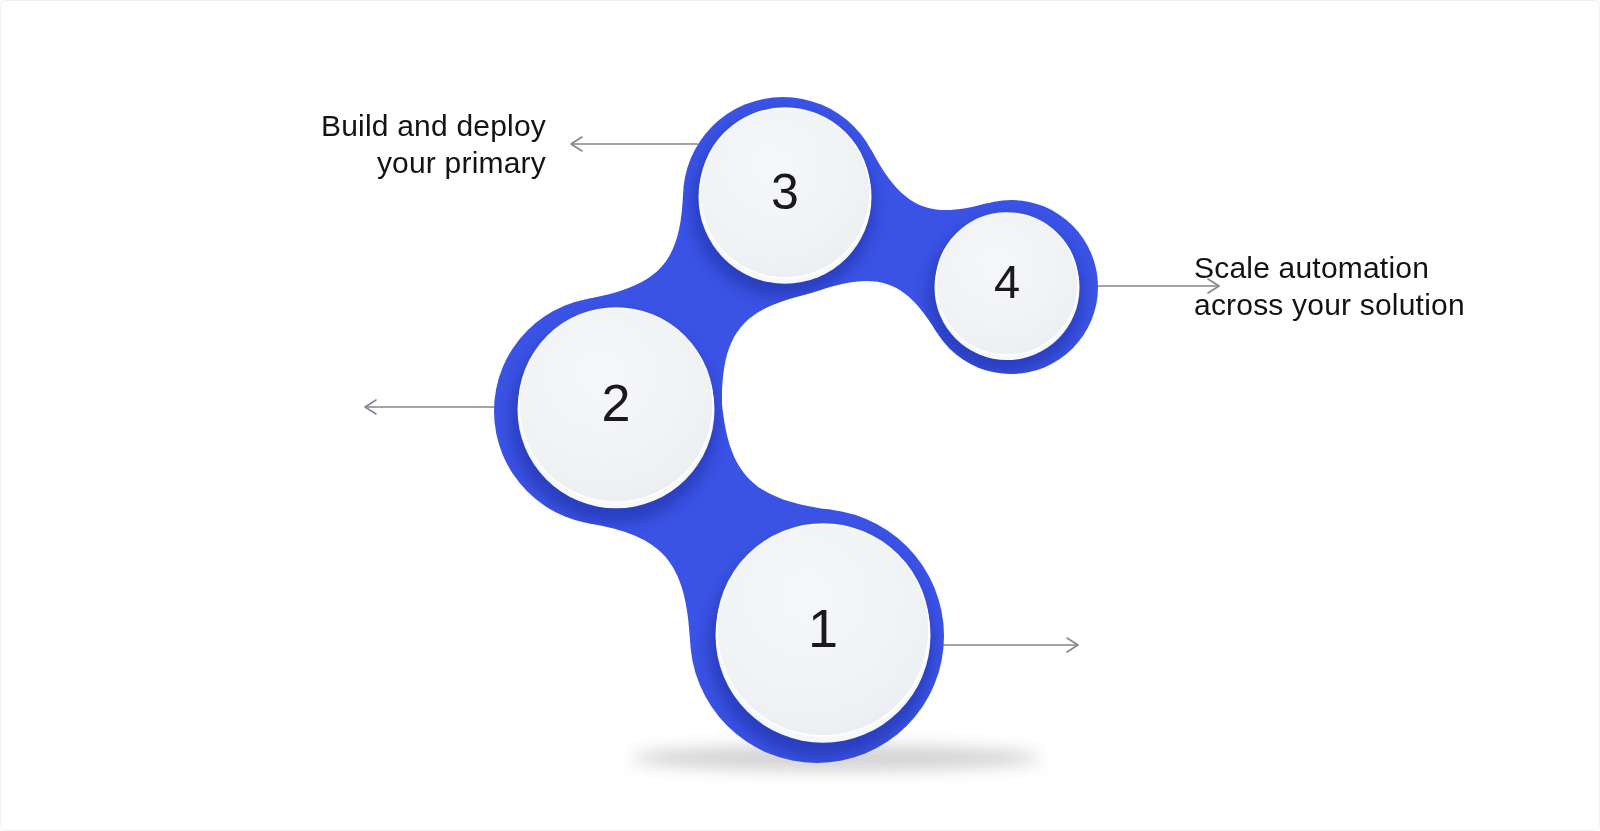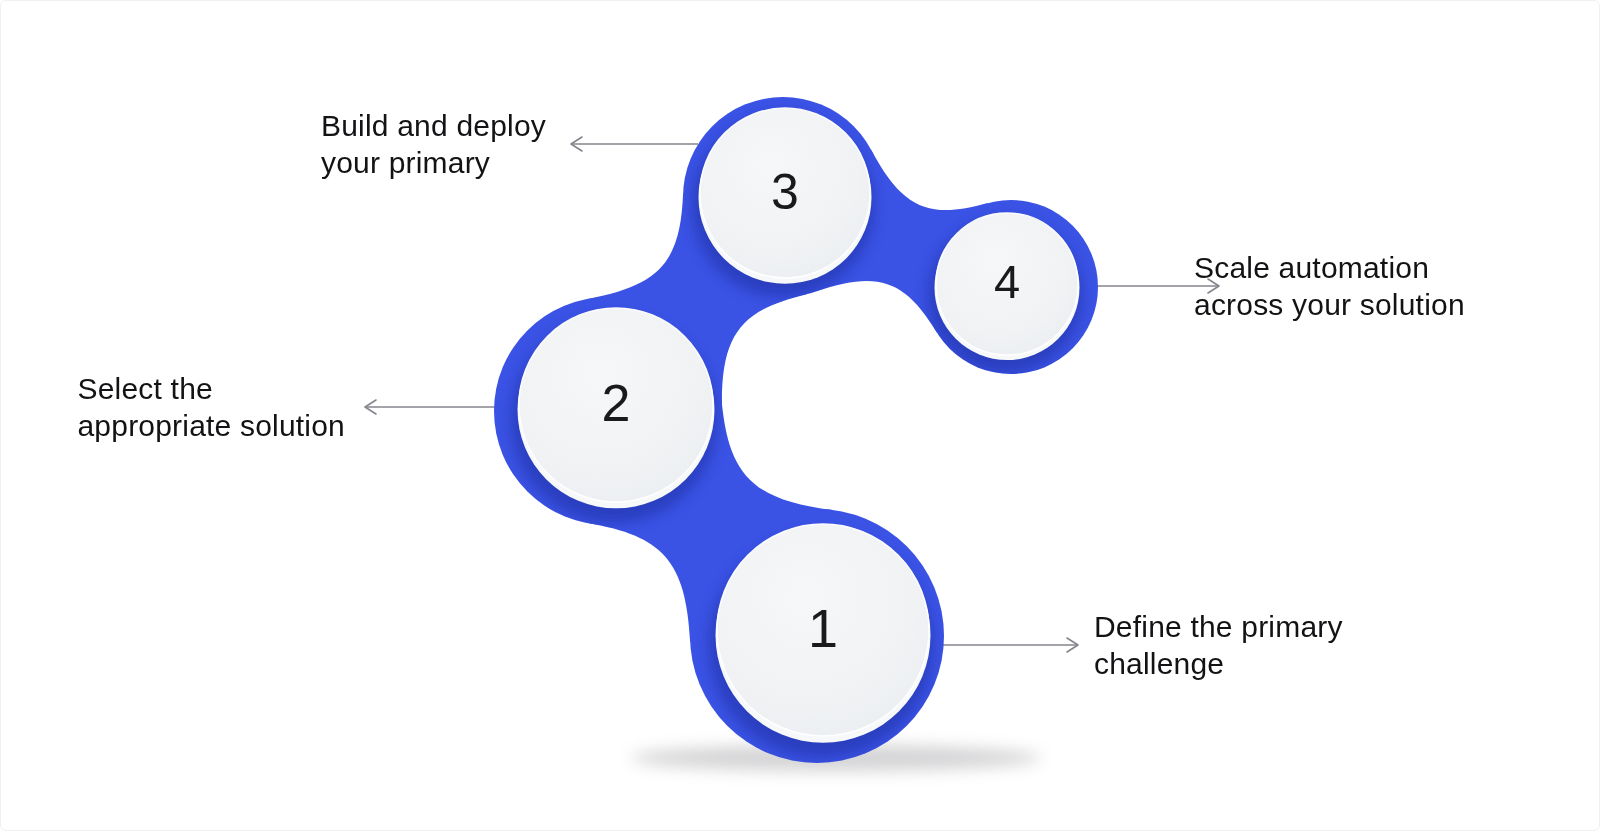--- a/index.html
+++ b/index.html
@@ -17,21 +17,21 @@
   .canvas > svg { position: absolute; left: 0; top: 0; }
   .label {
     position: absolute;
     font-size: 30px;
     line-height: 37px;
     font-weight: 500;
     letter-spacing: 0.2px;
     color: var(--label_text, #131316);
     white-space: nowrap;
   }
-  .label.align-right { text-align: left; }
+  .label.align-right { text-align: right; }
   .label-1 { left: 1093px; top: 607px; }
   .label-2 { right: 1254px; top: 369px; }
   .label-3 { right: 1053px; top: 106px; }
   .label-4 { left: 1193px; top: 248px; }
   .num {
     position: absolute;
     transform: translate(-50%, -54%);
     font-weight: 400;
     color: var(--number_text, #1a1a1c);
   }
@@ -108,31 +108,23 @@
         <circle cx="784" cy="192" r="85" fill="url(#discGrad)" stroke="rgba(255,255,255,0.95)" stroke-width="1.5"></circle>
         <circle cx="1006" cy="286.55" r="72.5" fill="#F6F8FA"></circle>
         <circle cx="1006" cy="283" r="71" fill="url(#discGrad)" stroke="rgba(255,255,255,0.95)" stroke-width="1.5"></circle>
       </g>
   </svg>
 
   <div class="label align-right label-3">
     <div>Build and deploy</div>
     <div>your primary</div>
   </div>
-  <div class="label align-right label-2">
-    <div>Select the</div>
-    <div>appropriate solution</div>
-  </div>
   <div class="label label-4">
     <div>Scale automation</div>
     <div>across your solution</div>
-  </div>
-  <div class="label label-1">
-    <div>Define the primary</div>
-    <div>challenge</div>
   </div>
 
   <div class="num num-1">1</div>
   <div class="num num-2">2</div>
   <div class="num num-3">3</div>
   <div class="num num-4">4</div>
 
 </div>
 
 </body></html>

